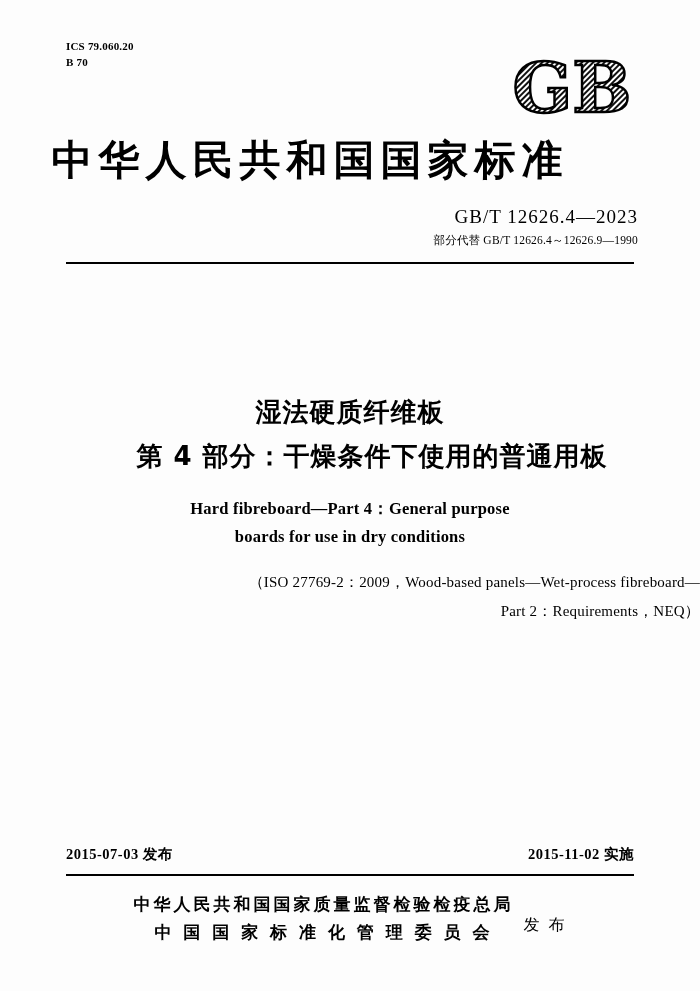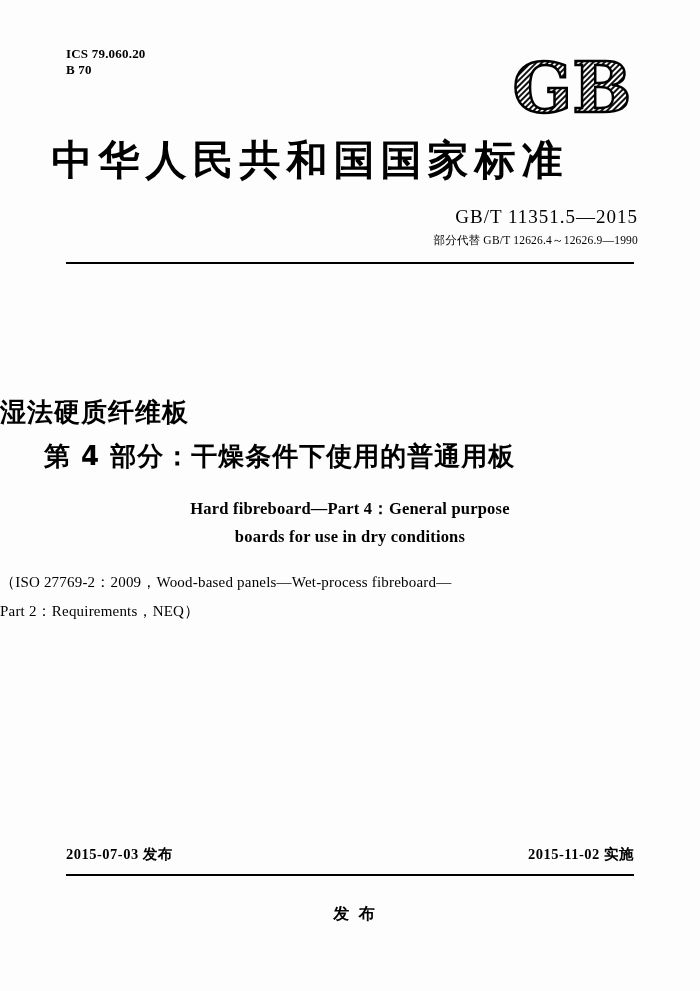--- a/index.html
+++ b/index.html
@@ -23,25 +23,24 @@
     height: 991px;
     background: #fdfdfd;
   }
 
   
   .ics-block {
     position: absolute;
     left: 66px;
     top: 38px;
     font-family: "Liberation Serif", serif;
-    font-size: 13px;
+    font-size: 11px;
     font-weight: bold;
     line-height: 16px;
     letter-spacing: 0.2px;
-    margin-top: 8px;
   }
   .ics-block div { white-space: nowrap; }
 
   
   .gb-emblem {
     position: absolute;
     right: 62px;
     top: 52px;
     width: 132px;
     height: 72px;
@@ -93,20 +92,21 @@
     height: 2px;
     background: #000;
   }
 
   
   .cn-title {
     position: absolute;
     left: 0;
     top: 390px;
     width: 700px;
+    text-align: center;
     font-family: "DejaVu Sans", sans-serif;
     font-weight: bold;
     font-size: 26px;
     line-height: 44px;
     letter-spacing: 1px;
   }
   .cn-title .line2 { font-size: 26px; padding-left: 44px; }
 
   
   .en-title {
@@ -121,21 +121,21 @@
     line-height: 28px;
     letter-spacing: 0.2px;
   }
 
   
   .iso-note {
     position: absolute;
     left: 0;
     top: 568px;
     width: 700px;
-    text-align: left;
+    text-align: right;
     font-family: "Liberation Serif", serif;
     font-size: 15px;
     line-height: 29px;
     letter-spacing: 0.2px;
   }
 
   
   .date-row {
     position: absolute;
     left: 66px;
@@ -172,21 +172,21 @@
     font-family: "DejaVu Sans", sans-serif;
     font-weight: bold;
     font-size: 17px;
     line-height: 28px;
     letter-spacing: 3px;
     text-align: center;
     white-space: nowrap;
   }
   .agency .publish {
     font-family: "DejaVu Sans", sans-serif;
-    font-weight: bold;
+    font-weight: normal;
     font-size: 16px;
     letter-spacing: 2px;
     margin-left: 10px;
     padding-top: 14px;
     white-space: nowrap;
   }
 </style>
 </head>
 <body>
 
@@ -205,21 +205,21 @@
           <rect width="2" height="4" fill="#111111"></rect>
         </pattern>
       </defs>
       <text x="66" y="60" text-anchor="middle" font-family="DejaVu Serif, serif" font-size="70" font-weight="bold" fill="url(#hatch)" stroke="#000000" stroke-width="2.5">GB</text>
     </svg>
   </div>
 
   <div class="national-standard">中华人民共和国国家标准</div>
 
   <div class="std-number">
-    <div class="num">GB/T  11351.5—2015</div>
+    <div class="num">GB/T  12626.4—2023</div>
     <div class="replaces">部分代替 GB/T 12626.4～12626.9—1990</div>
   </div>
 
   <div class="rule"></div>
 
   <div class="cn-title">
     <div>湿法硬质纤维板</div>
     <div class="line2">第 4 部分：干燥条件下使用的普通用板</div>
   </div>
 
@@ -234,16 +234,20 @@
   </div>
 
   <div class="date-row">
     <span class="issue">2015-07-03 发布</span>
     <span class="effective">2015-11-02 实施</span>
   </div>
 
   <div class="footer-rule"></div>
 
   <div class="agency">
+    <div class="names">
+      <div>中华人民共和国国家质量监督检验检疫总局</div>
+      <div>中 国 国 家 标 准 化 管 理 委 员 会</div>
+    </div>
     <div class="publish">发 布</div>
   </div>
 
 </div>
 
 </body></html>

